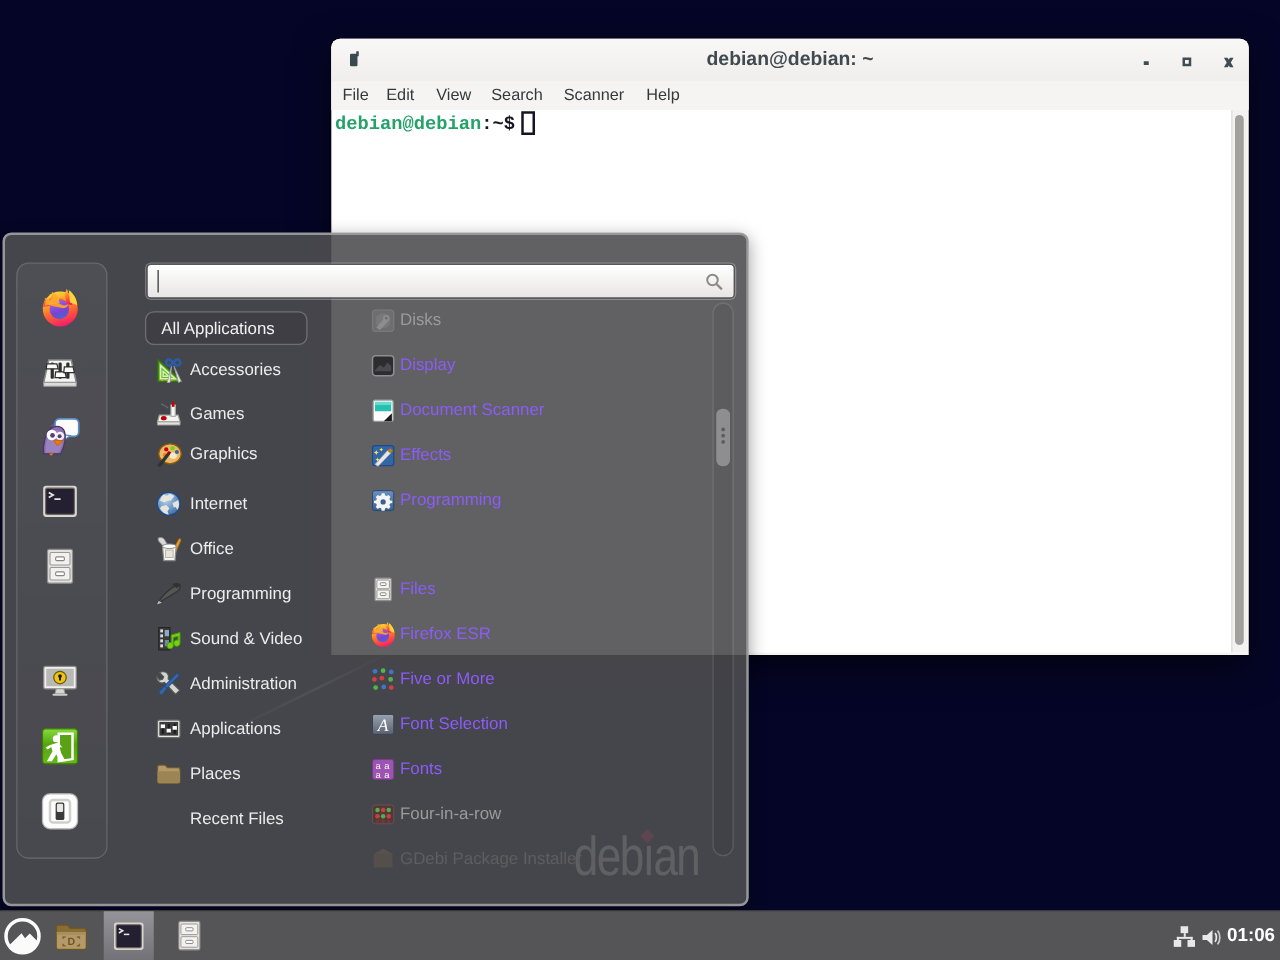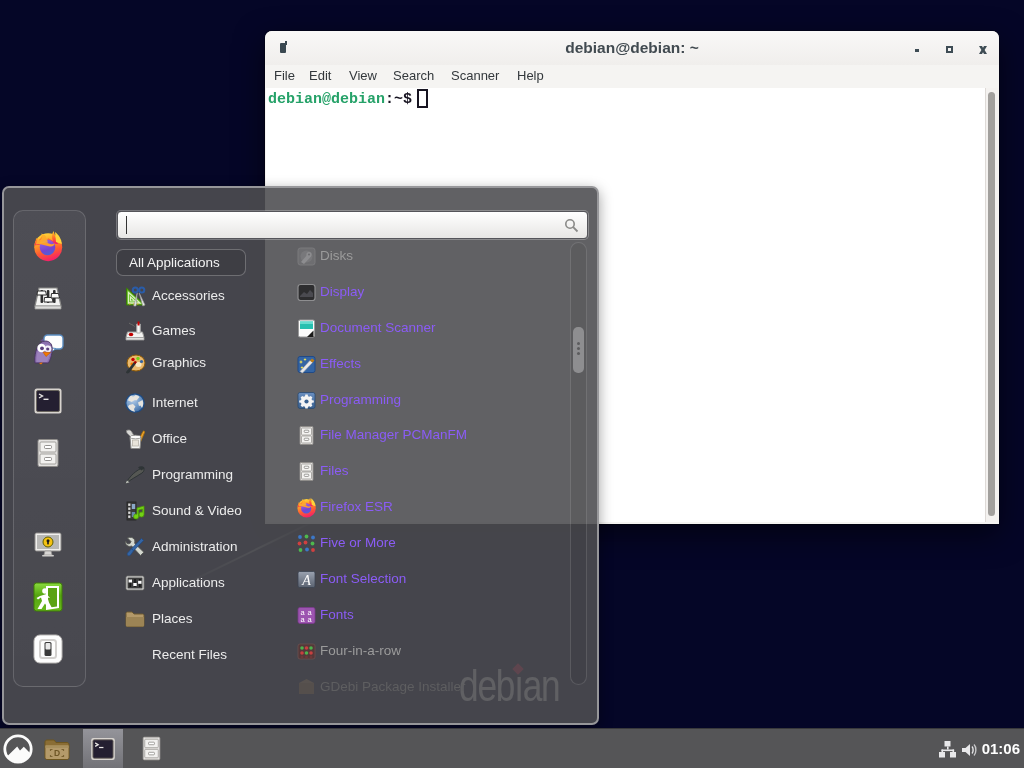--- a/index.html
+++ b/index.html
@@ -378,30 +378,20 @@
     <stop offset="0%" stop-color="#6a8fc0"></stop>
               <stop offset="100%" stop-color="#39608f"></stop>
             </linearGradient>
           </defs>
     <rect x="2" y="2.5" width="17" height="16" rx="2" fill="url(#xg)" stroke="#2a4a70" stroke-width="0.8"></rect>
     <path fill="#f4f4f4" d="M9.3 4.5 L11.7 4.5 L12 6.2 L13.3 6.8 L14.8 5.9 L16.4 7.5 L15.5 9 L16.1 10.3 L17.8 10.6 L17.8 12.4 L16.1 12.7 L15.5 14 L16.4 15.5 L14.8 17.1 L13.3 16.2 L12 16.8 L11.7 18.5 L9.3 18.5 L9 16.8 L7.7 16.2 L6.2 17.1 L4.6 15.5 L5.5 14 L4.9 12.7 L3.2 12.4 L3.2 10.6 L4.9 10.3 L5.5 9 L4.6 7.5 L6.2 5.9 L7.7 6.8 L9 6.2 Z"></path>
     <circle cx="10.5" cy="11.5" r="2.1" fill="#39608f"></circle>
         </svg></div>
       <div class="al">Programming</div>
     </div>
-<div class="app " style="top:237px">
-      <div class="ai"><svg width="21" height="21" viewBox="0 0 21 21" style="">
-          <rect x="4" y="1.5" width="13" height="18" rx="1" fill="#e4e2e0" stroke="#8f8d8a" stroke-width="1"></rect>
-    <rect x="5.5" y="3" width="10" height="7" rx="0.8" fill="#f4f3f1" stroke="#9a9894" stroke-width="0.8"></rect>
-    <rect x="5.5" y="11" width="10" height="7" rx="0.8" fill="#f4f3f1" stroke="#9a9894" stroke-width="0.8"></rect>
-    <rect x="8.2" y="5.2" width="4.6" height="2.2" rx="0.8" fill="#fff" stroke="#878582" stroke-width="0.8"></rect>
-    <rect x="8.2" y="13.2" width="4.6" height="2.2" rx="0.8" fill="#fff" stroke="#878582" stroke-width="0.8"></rect>
-        </svg></div>
-      <div class="al">File Manager PCManFM</div>
-    </div>
 <div class="app " style="top:273px">
       <div class="ai"><svg width="21" height="21" viewBox="0 0 21 21" style="">
           <rect x="4" y="1.5" width="13" height="18" rx="1" fill="#e4e2e0" stroke="#8f8d8a" stroke-width="1"></rect>
     <rect x="5.5" y="3" width="10" height="7" rx="0.8" fill="#f4f3f1" stroke="#9a9894" stroke-width="0.8"></rect>
     <rect x="5.5" y="11" width="10" height="7" rx="0.8" fill="#f4f3f1" stroke="#9a9894" stroke-width="0.8"></rect>
     <rect x="8.2" y="5.2" width="4.6" height="2.2" rx="0.8" fill="#fff" stroke="#878582" stroke-width="0.8"></rect>
     <rect x="8.2" y="13.2" width="4.6" height="2.2" rx="0.8" fill="#fff" stroke="#878582" stroke-width="0.8"></rect>
         </svg></div>
       <div class="al">Files</div>
     </div>

